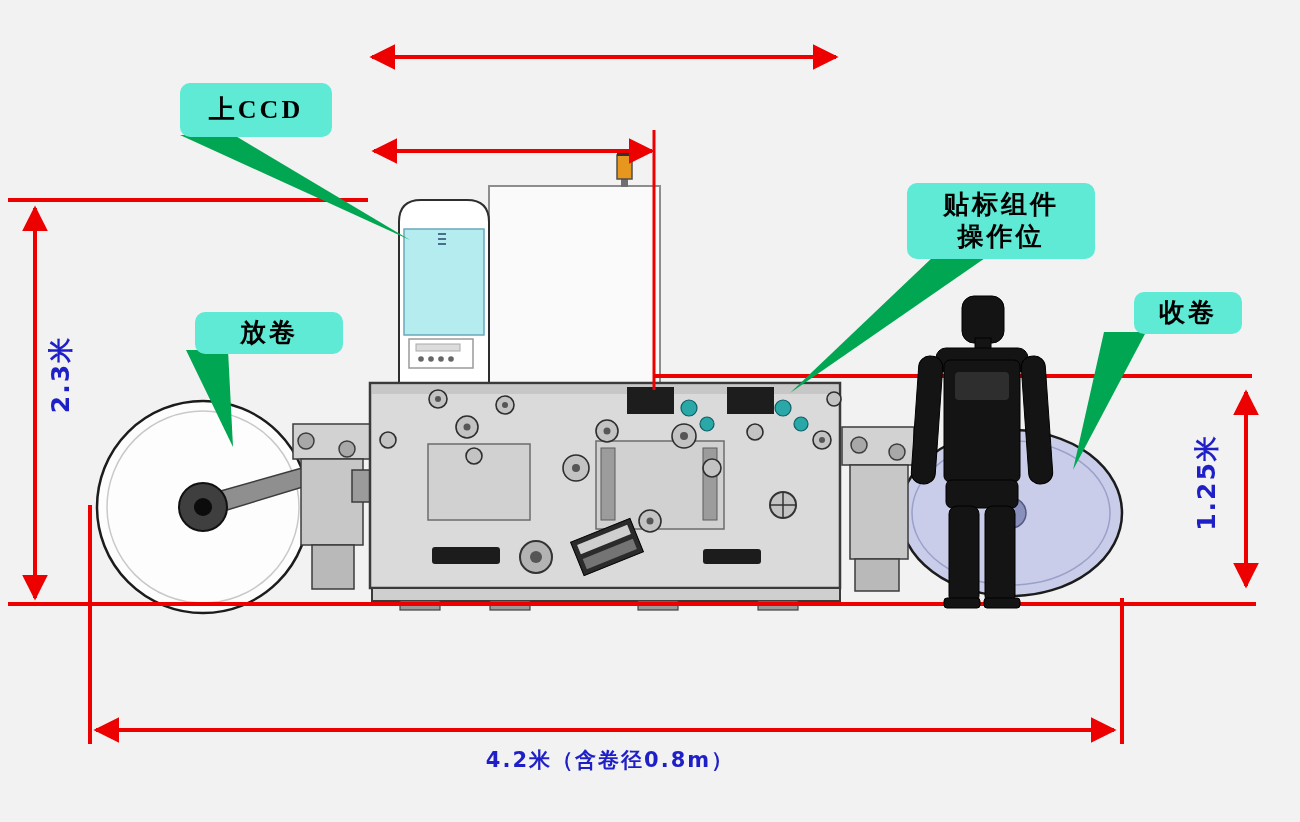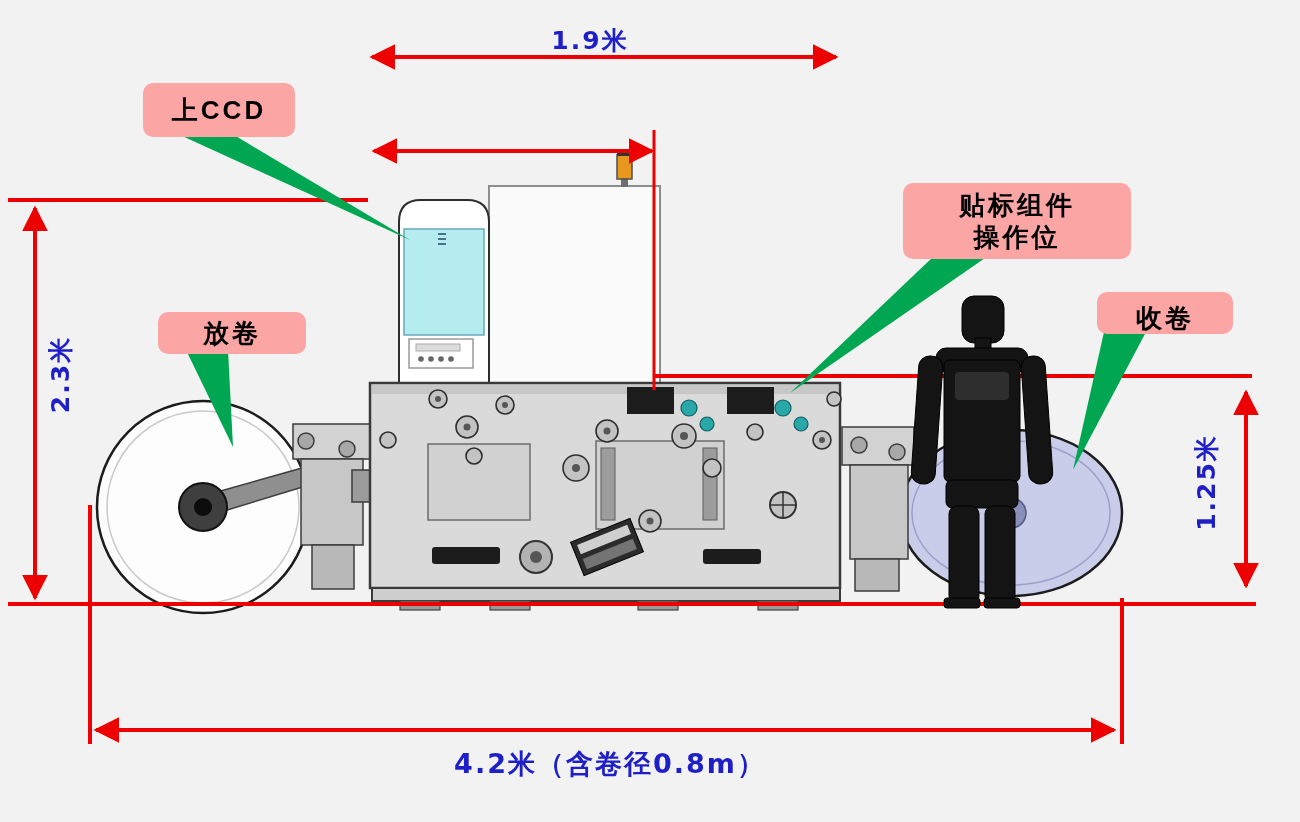--- a/index.html
+++ b/index.html
@@ -6,24 +6,25 @@
   body{background:#e9e9e9;font-family:"DejaVu Sans","Liberation Sans",sans-serif;}
   #canvas{position:relative;width:1300px;height:822px;background:#f2f2f2;overflow:hidden;}
   #drawing{position:absolute;left:0;top:0;}
   .dim-text{
     position:absolute;color:#1f1fc8;font-weight:bold;text-align:center;
     font-size:25px;letter-spacing:2px;white-space:nowrap;
     font-family:"DejaVu Sans","Liberation Sans",sans-serif;
   }
   .dim-text.vertical{transform:rotate(-90deg);}
   .callout{
-    position:absolute;background:#fca5a5;color:#000;font-weight:bold;font-size:26px;
+    position:absolute;background:#5eead4;color:#000;font-weight:bold;font-size:26px;
     display:flex;flex-direction:column;align-items:center;justify-content:center;
     border-radius:10px;line-height:1.25;letter-spacing:3px;
-    font-family:Liberation Sans, sans-serif;
+    font-family:Liberation Serif, serif;
+    margin-left:37px;
   }
 </style>
 </head>
 <body>
 
 <div id="canvas">
 
   <svg id="drawing" width="1300" height="822" viewBox="0 0 1300 822">
     <defs>
       <marker id="arr" viewBox="0 0 10 10" refX="9" refY="5" markerWidth="6.5" markerHeight="6.5" orient="auto-start-reverse">
@@ -190,35 +191,34 @@
       <polygon points="934,256 988,256 790,393"></polygon>
       <polygon points="186,350 228,350 233,447"></polygon>
       <polygon points="1104,332 1146,332 1073,470"></polygon>
     </g>
   </svg>
 
   <div class="callout" style="left:143px;top:83px;width:152px;height:54px;">
     <span>上CCD</span>
   </div>
 
-  <div class="callout" style="left:903px;top:183px;width:228px;height:76px;">
+  <div class="callout" style="left:870px;top:183px;width:188px;height:76px;">
     <span>贴标组件</span>
     <span>操作位</span>
   </div>
 
   <div class="callout" style="left:158px;top:312px;width:148px;height:42px;">
     <span>放卷</span>
   </div>
 
-  <div class="callout" style="left:1097px;top:292px;width:136px;height:42px;justify-content:flex-end;">
+  <div class="callout" style="left:1097px;top:292px;width:108px;height:42px;">
     <span>收卷</span>
   </div>
 
-  <div class="dim-text" style="left:520px;top:24px;width:140px;">1.9米</div>
 
 
   <div class="dim-text vertical" style="left:5px;top:358px;width:110px;">2.3米</div>
 
   <div class="dim-text vertical" style="left:1146px;top:466px;width:120px;">1.25米</div>
 
-  <div class="dim-text" style="left:390px;top:746px;width:440px;font-size:27px;">4.2米（含卷径0.8m）</div>
+  <div class="dim-text" style="left:390px;top:746px;width:440px;font-size:21px;">4.2米（含卷径0.8m）</div>
 
 </div>
 
 </body></html>

